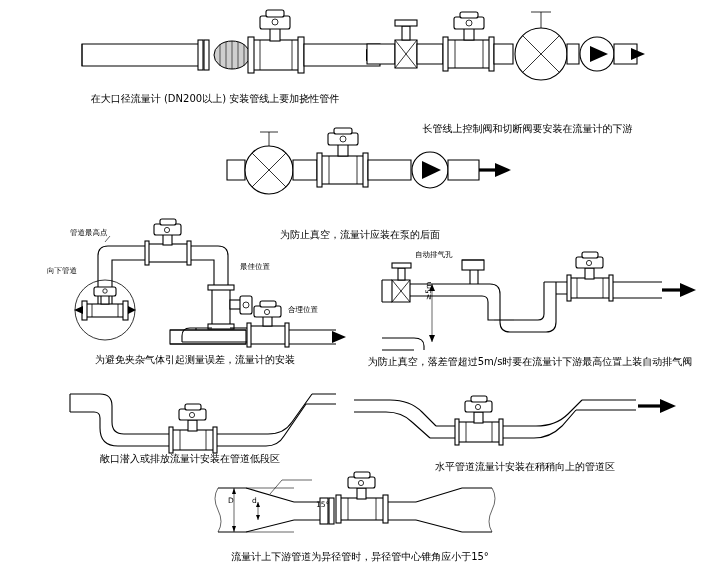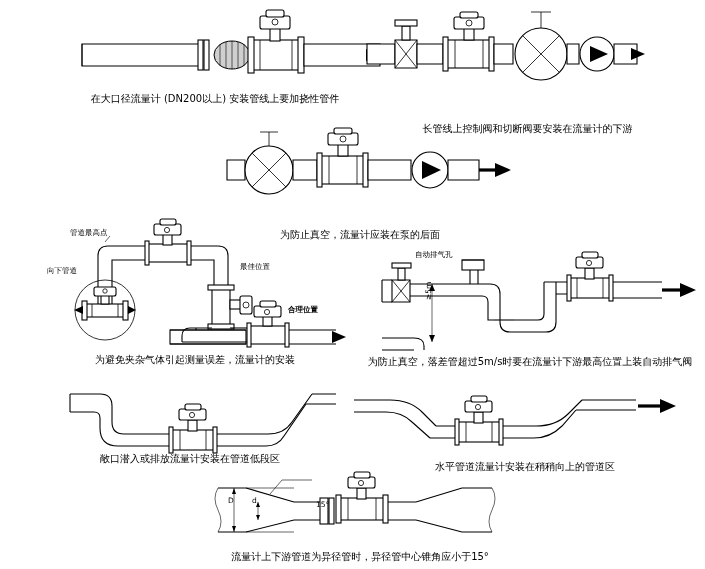--- a/index.html
+++ b/index.html
@@ -214,21 +214,21 @@
       <g>
         <path class="blk" d="M296 115 L282 109 L282 121 Z"></path>
       </g>
 
       <path class="thinner" d="M55 20 L60 14"></path>
     </svg>
   </div>
   <div class="lbl" style="left:70px;top:228px;">管道最高点</div>
   <div class="lbl" style="left:47px;top:266px;font-family:Liberation Serif, serif;">向下管道</div>
   <div class="lbl" style="left:240px;top:262px;text-align:center;">最佳位置</div>
-  <div class="lbl" style="left:288px;top:305px;font-weight:bold;">合理位置</div>
+  <div class="lbl" style="left:288px;top:305px;">合理位置</div>
   <div class="cap" style="left:35px;top:353px;width:320px;">为避免夹杂气体引起测量误差，流量计的安装</div>
 
   <div class="panel" style="left:370px;top:246px;width:320px;height:110px;">
     <svg width="330" height="110" viewBox="0 0 330 110">
 
       <path class="pipe" d="M40 38 L92 38 M40 50 L78 50"></path>
 
       <g>
         <path class="pipefill" d="M22 34 L40 34 L40 56 L22 56 Z"></path>
         <path class="thin" d="M22 34 L40 56 M40 34 L22 56"></path>

